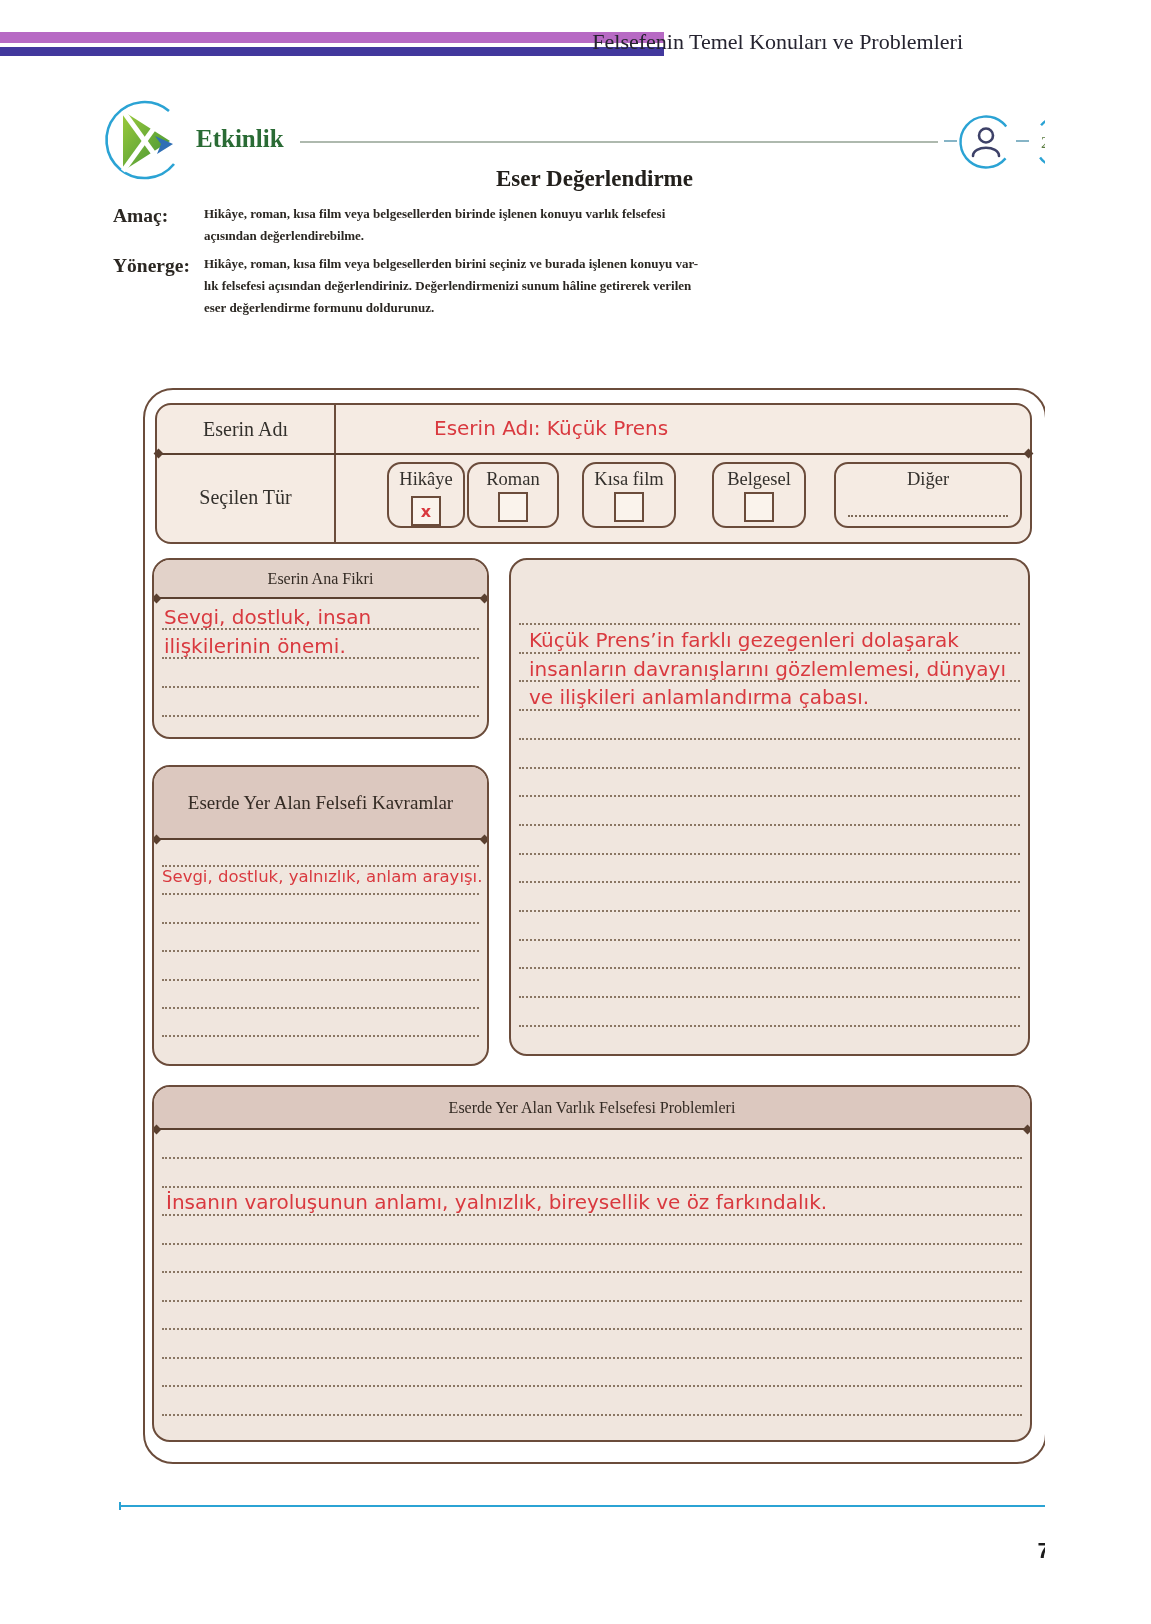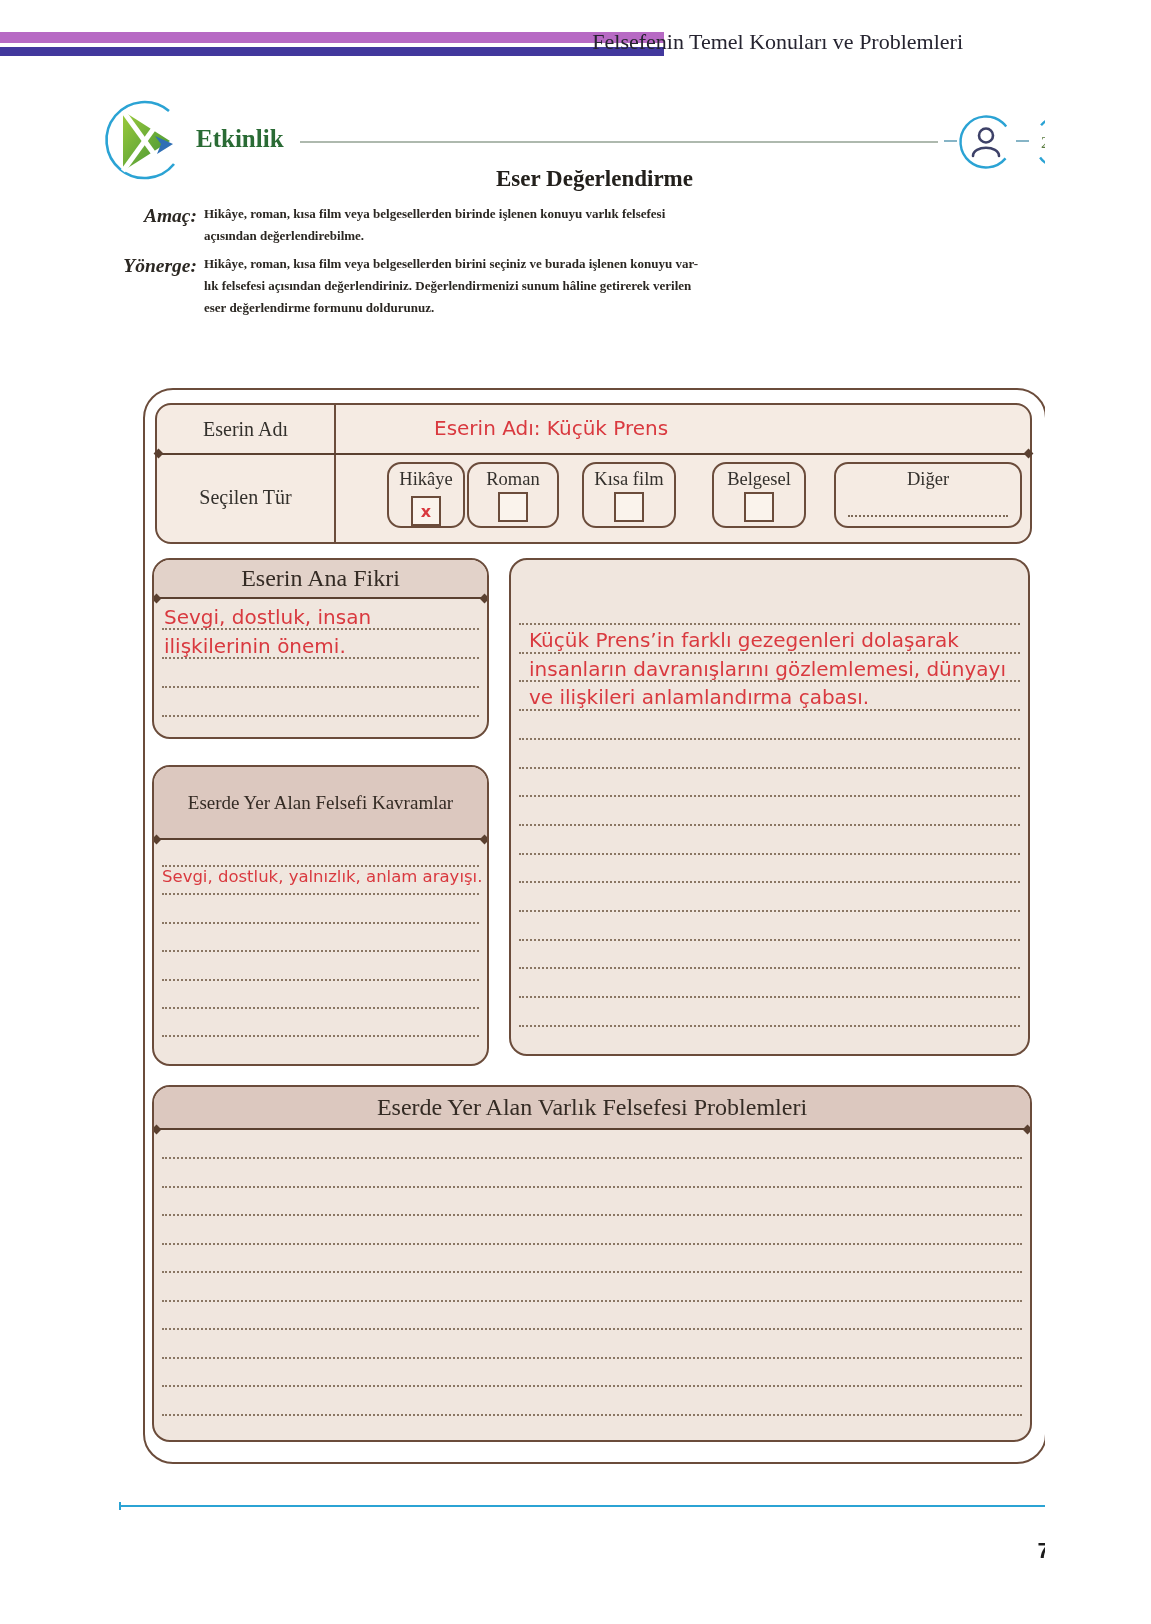--- a/index.html
+++ b/index.html
@@ -15,21 +15,21 @@
 
   
   .etkinlik-label{position:absolute;left:196px;top:125px;font-size:25px;font-weight:bold;color:#2a6b35;}
   .rule-line{position:absolute;left:300px;top:141px;width:638px;height:2px;background:#9aa89a;opacity:.8;}
   .dash{position:absolute;top:140px;width:13px;height:2px;background:#86b4c6;}
   .duration-text{font-family:"Liberation Serif",serif;}
 
   
   .activity-title{position:absolute;left:143px;top:166px;width:903px;text-align:center;
                   font-size:23px;font-weight:bold;color:#23201c;}
-  .intro-label{position:absolute;width:84px;text-align:right;font-size:19.5px;font-weight:bold;line-height:25px;font-style:italic;}
+  .intro-label{position:absolute;width:84px;font-size:19.5px;font-weight:bold;line-height:25px;}
   .intro-text{position:absolute;left:204px;width:840px;font-size:13px;font-weight:bold;
               line-height:22px;white-space:pre-line;}
 
   
   .form-wrap{position:absolute;left:143px;top:388px;width:900px;height:1072px;
              border:2px solid #6b4c3b;border-radius:30px;background:#fff;}
 
   .top-block{position:absolute;left:155px;top:403px;width:873px;height:137px;
              border:2px solid #6b4c3b;border-radius:16px;background:#f5ebe3;}
   .tb-vline{position:absolute;left:177px;top:0;bottom:0;width:2px;background:#6b4c3b;}
@@ -44,21 +44,21 @@
             background:#f5ebe3;display:flex;flex-direction:column;align-items:center;padding-top:5px;box-sizing:border-box;}
   .type-label{font-size:18.5px;color:#33302c;}
   .checkbox{width:26px;height:26px;border:2px solid #6b4c3b;background:#faf3ec;margin-top:2px;
             display:flex;align-items:center;justify-content:center;
             font-family:"DejaVu Sans",sans-serif;font-size:16px;font-weight:bold;color:#d9393f;}
   .dotline{position:absolute;bottom:9px;left:12px;right:12px;border-top:2px dotted #7d6a58;}
 
   .box{position:absolute;border:2px solid #6b4c3b;border-radius:18px;background:#f0e6de;overflow:hidden;}
   .box-header{position:relative;background:#e2d2c9;border-bottom:2px solid #5a4030;
               display:flex;align-items:center;justify-content:center;
-              font-size:24px;color:#342b24;box-sizing:border-box;}
+              font-size:16px;color:#342b24;box-sizing:border-box;}
   .box-header.pink{background:#dcc8bf;}
   .box-header::before,.box-header::after{content:"";position:absolute;bottom:-5px;width:7px;height:7px;
      background:#5a4030;transform:rotate(45deg);}
   .box-header::before{left:-1px;} .box-header::after{right:-1px;}
   .rule{position:absolute;left:8px;right:8px;border-top:2px dotted #8a7663;}
 
   
   .cyan-line{position:absolute;left:119px;top:1505px;width:942px;height:2px;background:#2ba3d4;}
   .cyan-line::before,.cyan-line::after{content:"";position:absolute;top:-3px;width:2px;height:8px;background:#2ba3d4;}
   .cyan-line::before{left:0;} .cyan-line::after{right:0;}
@@ -182,20 +182,21 @@
       <div class="rule" style="top: 126.4px;"></div>
       <div class="rule" style="top: 154.8px;"></div>
       <div class="rule" style="top: 183.2px;"></div>
       <div class="rule" style="top: 211.6px;"></div>
       <div class="rule" style="top: 240px;"></div>
       <div class="rule" style="top: 268.4px;"></div>
     </div>
 
   <div class="box" style="left:152px;top:1085px;width:876px;height:353px;">
     <div class="box-header pink" style="height:43px;">Eserde Yer Alan Varlık Felsefesi Problemleri</div>
+    <div class="answer" style="left:12px;top:103px;font-size:20px;">İnsanın varoluşunun anlamı, yalnızlık, bireysellik ve öz farkındalık.</div>
   <div class="rule" style="top: 70px;"></div>
       <div class="rule" style="top: 98.5px;"></div>
       <div class="rule" style="top: 127px;"></div>
       <div class="rule" style="top: 155.5px;"></div>
       <div class="rule" style="top: 184px;"></div>
       <div class="rule" style="top: 212.5px;"></div>
       <div class="rule" style="top: 241px;"></div>
       <div class="rule" style="top: 269.5px;"></div>
       <div class="rule" style="top: 298px;"></div>
       <div class="rule" style="top: 326.5px;"></div>

